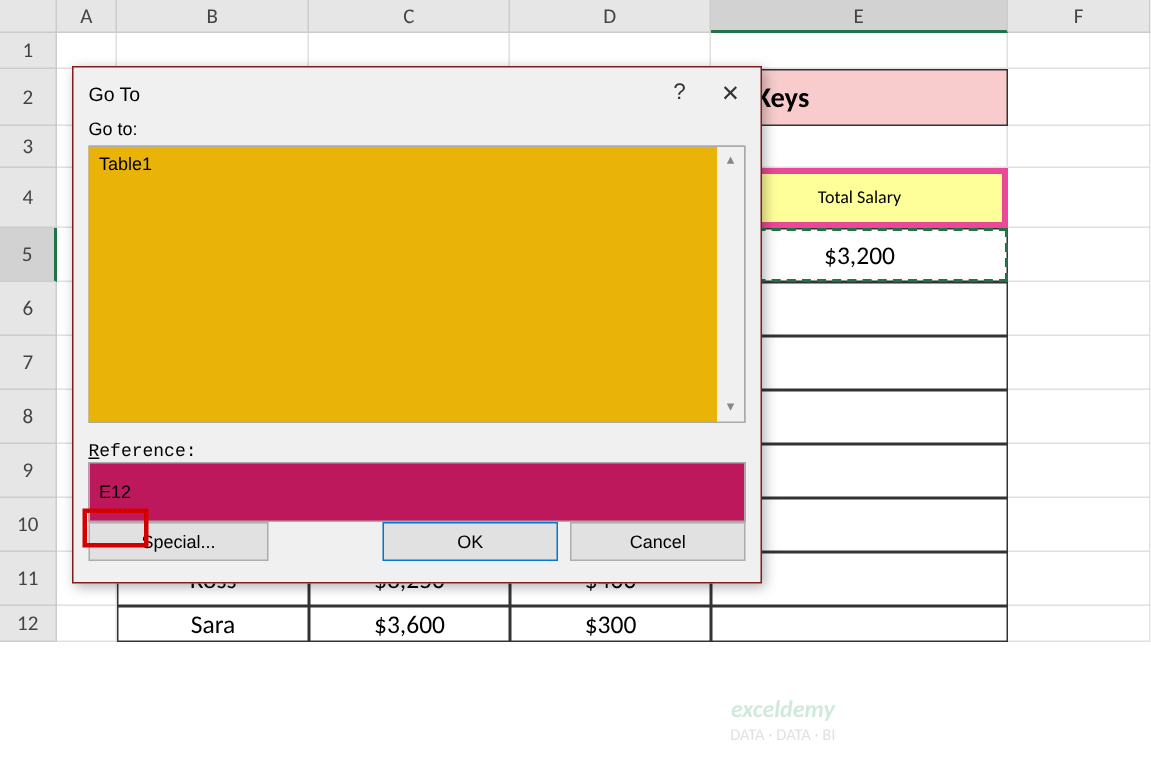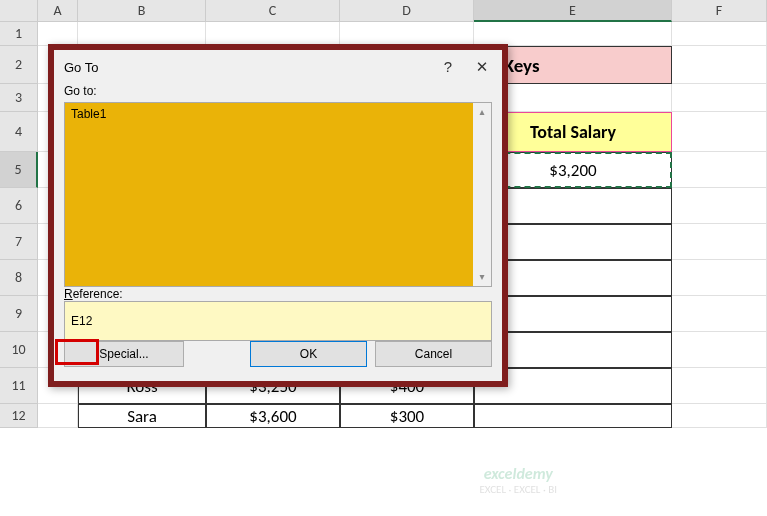--- a/index.html
+++ b/index.html
@@ -13,39 +13,39 @@
     .cA { width: 40px; } .cB { width: 128px; } .cC { width: 134px; } .cD { width: 134px; } .cE { width: 198px; } .cF { width: 95px; }
     
     .row { display: flex; }
     .row-h { width: 38px; background: #e6e6e6; border-right: 1px solid #ccc; border-bottom: 1px solid #ccc; text-align: center; font-size: 14px; color: #444; display: flex; align-items: center; justify-content: center; }
     .row-h.selected { background: #d2d2d2; border-right: 2px solid #217346; }
     .cell { border-right: 1px solid #e0e0e0; border-bottom: 1px solid #e0e0e0; background: #fff; font-size: 15px; display: flex; align-items: center; justify-content: center; }
     .r1 { height: 24px; } .r2 { height: 38px; } .r3 { height: 28px; } .r4 { height: 40px; } 
     .r5 { height: 36px; } .r6 { height: 36px; } .r7 { height: 36px; } .r8 { height: 36px; }
     .r9 { height: 36px; } .r10 { height: 36px; } .r11 { height: 36px; } .r12 { height: 24px; }
     
-    .header-cell { background: #ffff99; font-weight: bold; border: 1px solid #ec4899; font-size: 18px; }
+    .header-cell { background: #ffff99; font-weight: normal; border: 4px solid #ec4899; font-size: 12px; }
     .title-cell { background: #f8cccc; font-weight: bold; font-size: 19px; border: 1px solid #333; }
     .data-cell { border: 1px solid #333; background: #fff; font-size: 17px; }
     
     .copied { outline: 2px dashed #217346; outline-offset: -2px; }
     
-    .dialog { position: absolute; left: 48px; top: 44px; width: 460px; background: #f0f0f0; border: 6px solid #7f1d1d; box-shadow: 2px 2px 8px rgba(0,0,0,0.3); font-family: 'Segoe UI', Tahoma, sans-serif; font-size: 12px; }
+    .dialog { position: absolute; left: 48px; top: 44px; width: 460px; background: #f0f0f0; border: 1px solid #7f1d1d; box-shadow: 2px 2px 8px rgba(0,0,0,0.3); font-family: 'Segoe UI', Tahoma, sans-serif; font-size: 12px; }
     .dlg-title { display: flex; justify-content: space-between; align-items: center; padding: 8px 10px 4px 10px; font-size: 13px; }
     .dlg-title-txt { font-size: 13px; }
     .dlg-ctrls { display: flex; gap: 14px; }
     .dlg-help, .dlg-close { font-size: 15px; cursor: pointer; color: #333; width: 20px; text-align: center; }
     .dlg-body { padding: 4px 10px 14px 10px; }
     .dlg-label { font-size: 12px; margin-bottom: 4px; display: block; }
     .dlg-list { width: 100%; height: 185px; background: #eab308; border: 1px solid #aaa; padding: 4px 6px; font-size: 12px; position: relative; }
     .dlg-list-item { font-size: 12px; }
     .dlg-scroll { position: absolute; right: 0; top: 0; width: 18px; height: 100%; background: #f0f0f0; display: flex; flex-direction: column; justify-content: space-between; }
     .scroll-arrow { height: 18px; text-align: center; font-size: 10px; color: #888; line-height: 18px; }
-    .dlg-ref-label { margin-top: 0; font-size: 12px; display: block; }
-    .dlg-ref-input { width: 100%; height: 24px; border: 1px solid #aaa; padding: 19px 6px; font-size: 12px; background: #fef9c3; }
+    .dlg-ref-label { margin-top: 12px; font-size: 12px; display: block; font-family: Liberation Mono, monospace; }
+    .dlg-ref-input { width: 100%; height: 24px; border: 1px solid #aaa; padding: 19px 6px; font-size: 12px; background: #be185d; }
     .highlight-box { position: absolute; left: 55px; top: 339px; width: 44px; height: 26px; border: 3px solid #d40000; pointer-events: none; z-index: 20; }
     .dlg-btns { display: flex; justify-content: space-between; margin-top: 0; gap: 10px; }
     .dlg-btn { flex: 1; max-width: 120px; height: 26px; background: #e1e1e1; border: 1px solid #adadad; font-size: 12px; cursor: pointer; }
     .dlg-btn.ok { border: 1.5px solid #0078d7; }
     .dlg-btn.special { margin-right: auto; }
     .dlg-btns-right { display: flex; gap: 8px; }
     
     .watermark { position: absolute; right: 210px; bottom: 20px; opacity: 0.25; font-size: 11px; color: #888; text-align: center; pointer-events: none; }
     .watermark .wm1 { font-size: 16px; font-weight: bold; font-style: italic; color: #4a7; }
   </style>
@@ -204,14 +204,14 @@
         <button class="dlg-btn" style="width:114px">Cancel</button>
       </div>
     </div>
   </div>
 </div>
 
 <div class="highlight-box"></div>
 
 <div class="watermark">
   <div class="wm1">exceldemy</div>
-  <div>EXCEL · EXCEL · BI</div>
+  <div>DATA · DATA · BI</div>
 </div>
 
 </body></html>

